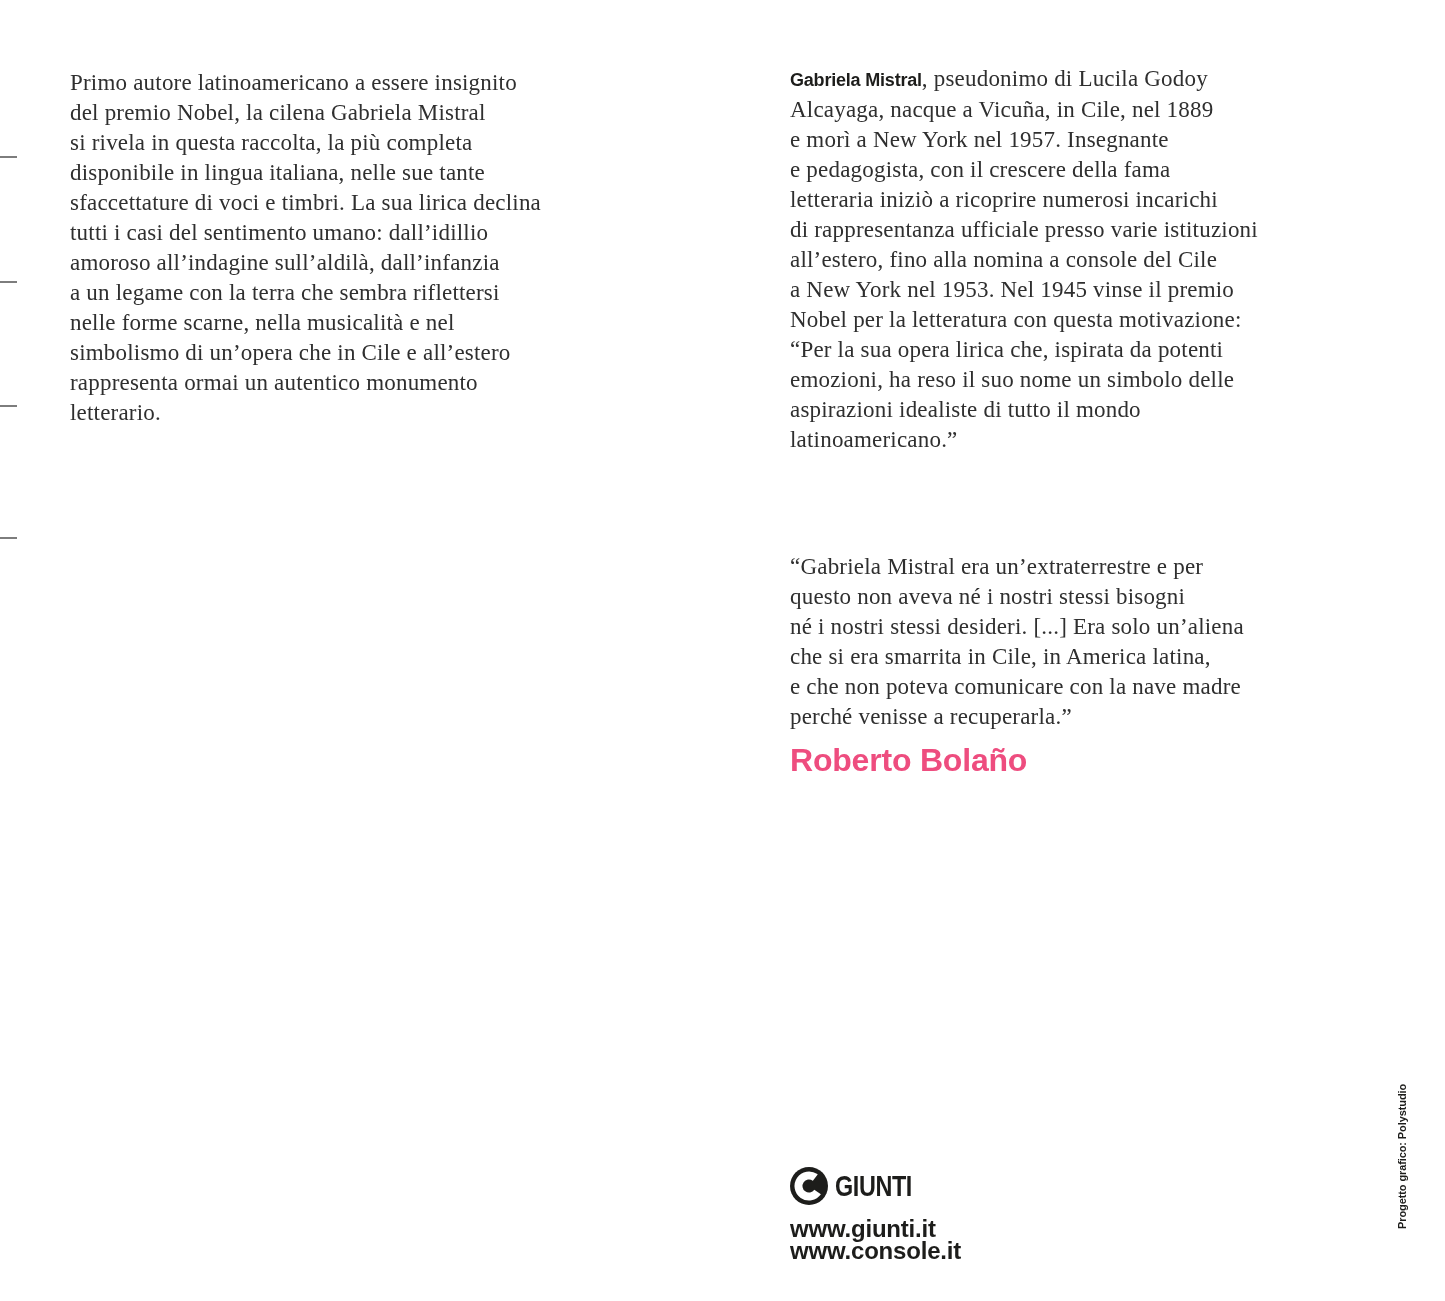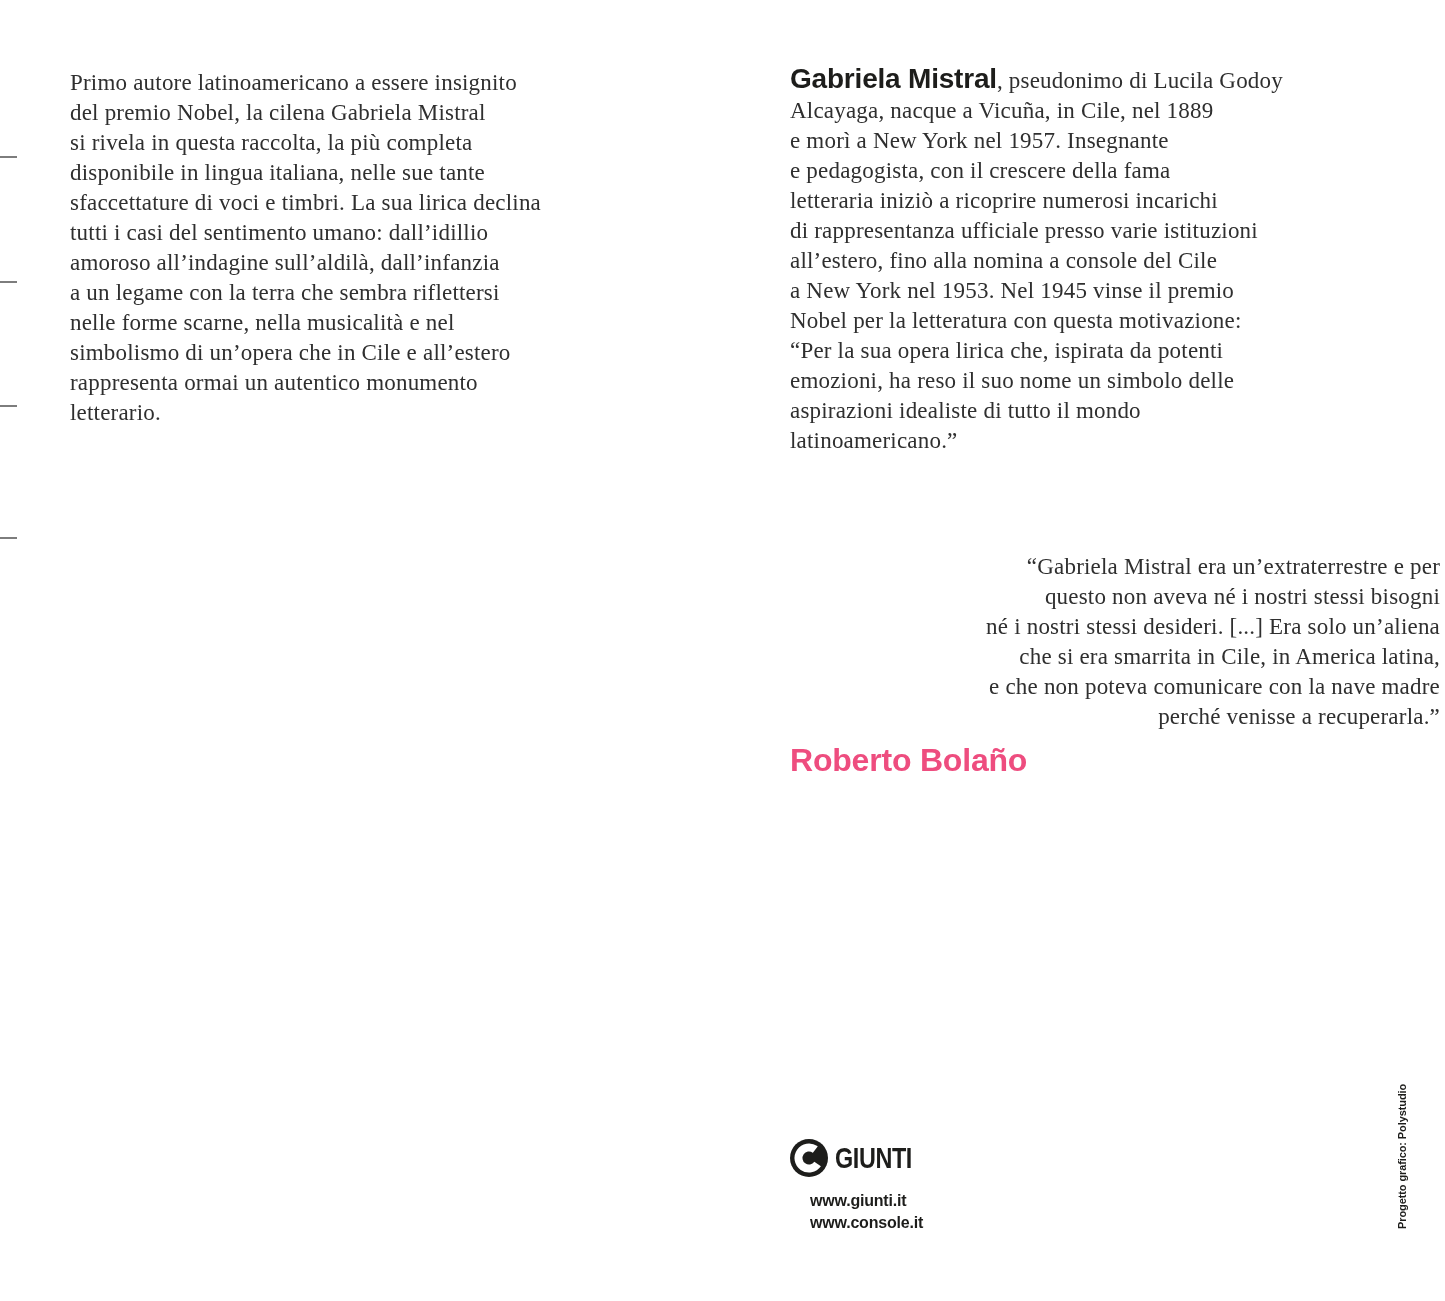--- a/index.html
+++ b/index.html
@@ -16,26 +16,26 @@
   .serif-block {
     position: absolute;
     white-space: pre-line;
     font-size: 23px;
     line-height: 30px;
     letter-spacing: 0.2px;
     color: #2f2f2f;
   }
   #left-col  { left: 70px;  top: 68px;  width: 668px; }
   #bio       { left: 790px; top: 64px;  width: 630px; }
-  #quote     { left: 790px; top: 552px; width: 650px; text-align: right; }
+  #quote     { left: 790px; top: 552px; width: 650px; }
 
   .bold-sans-name {
     font-family: "Liberation Sans", sans-serif;
     font-weight: bold;
-    font-size: 28px;
+    font-size: 18px;
     color: #1d1d1b;
     letter-spacing: -0.2px;
   }
 
   #attribution {
     position: absolute;
     left: 790px; top: 742px;
     font-family: "Liberation Sans", sans-serif;
     font-weight: bold;
     font-size: 32px;
@@ -48,41 +48,40 @@
     left: 0;
     width: 17px; height: 2px;
     background: #7d7d7d;
   }
   #trim-1 { top: 156px; }
   #trim-2 { top: 281px; }
   #trim-3 { top: 405px; }
   #trim-4 { top: 537px; }
 
   #publisher { position: absolute; left: 790px; top: 1139px; }
-  .logo-row { display: flex; align-items: center; gap: 7px; height: 38px; }
+  .logo-row { display: flex; align-items: center; gap: 7px; height: 38px; margin-top: 28px; }
   .logo-mark { display: block; }
   .logo-text {
     font-family: "Liberation Sans", sans-serif;
     font-weight: bold;
     font-size: 30px;
     color: #1d1d1b;
     letter-spacing: -0.5px;
     transform: scaleX(0.78);
     transform-origin: left center;
     white-space: nowrap;
   }
   .urls {
     margin-top: 13px;
     font-family: "Liberation Sans", sans-serif;
     font-weight: bold;
-    font-size: 16px;
+    font-size: 24px;
     line-height: 22px;
     color: #1d1d1b;
     letter-spacing: -0.2px;
-    margin-left: 20px;
   }
 
   #vertical-credit {
     position: absolute;
     left: 1396px; top: 1229px;
     transform: rotate(-90deg);
     transform-origin: 0 0;
     font-family: "Liberation Sans", sans-serif;
     font-weight: bold;
     font-size: 11px;

